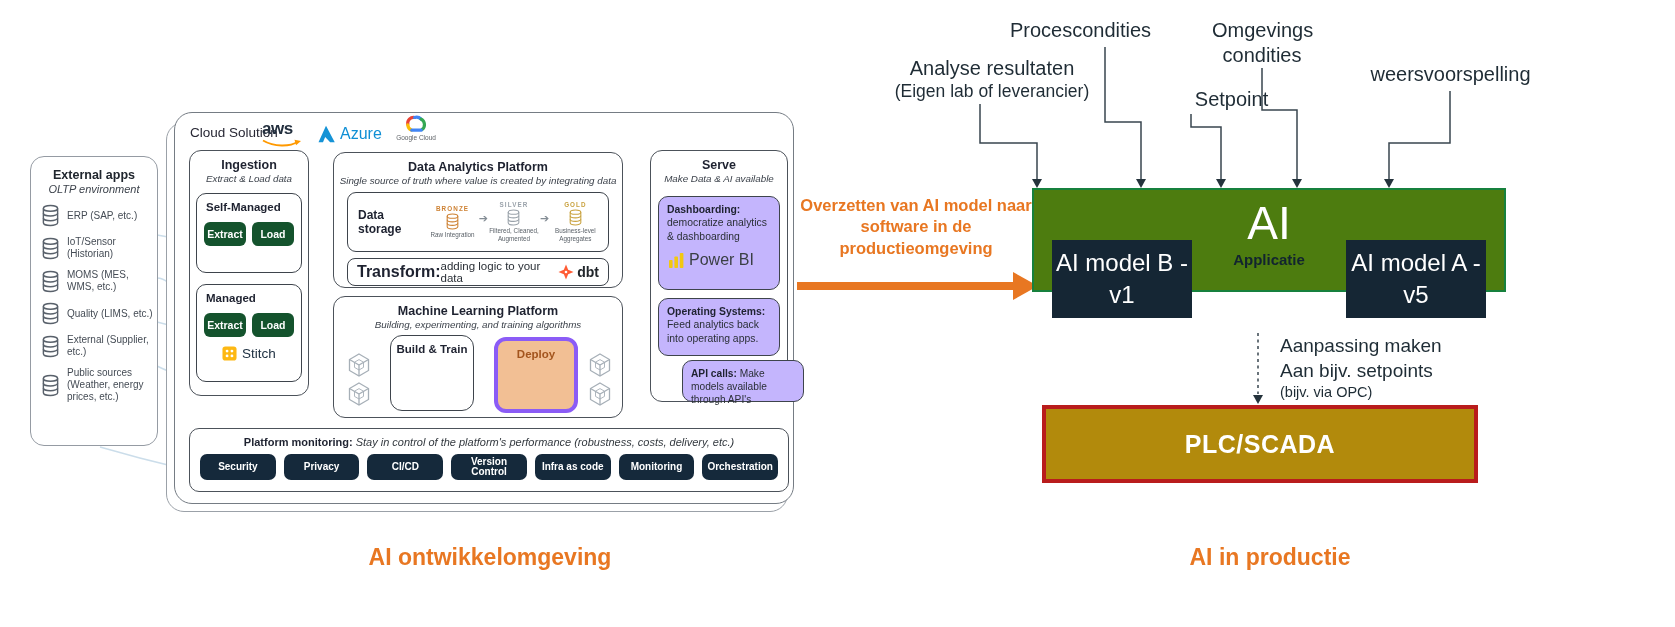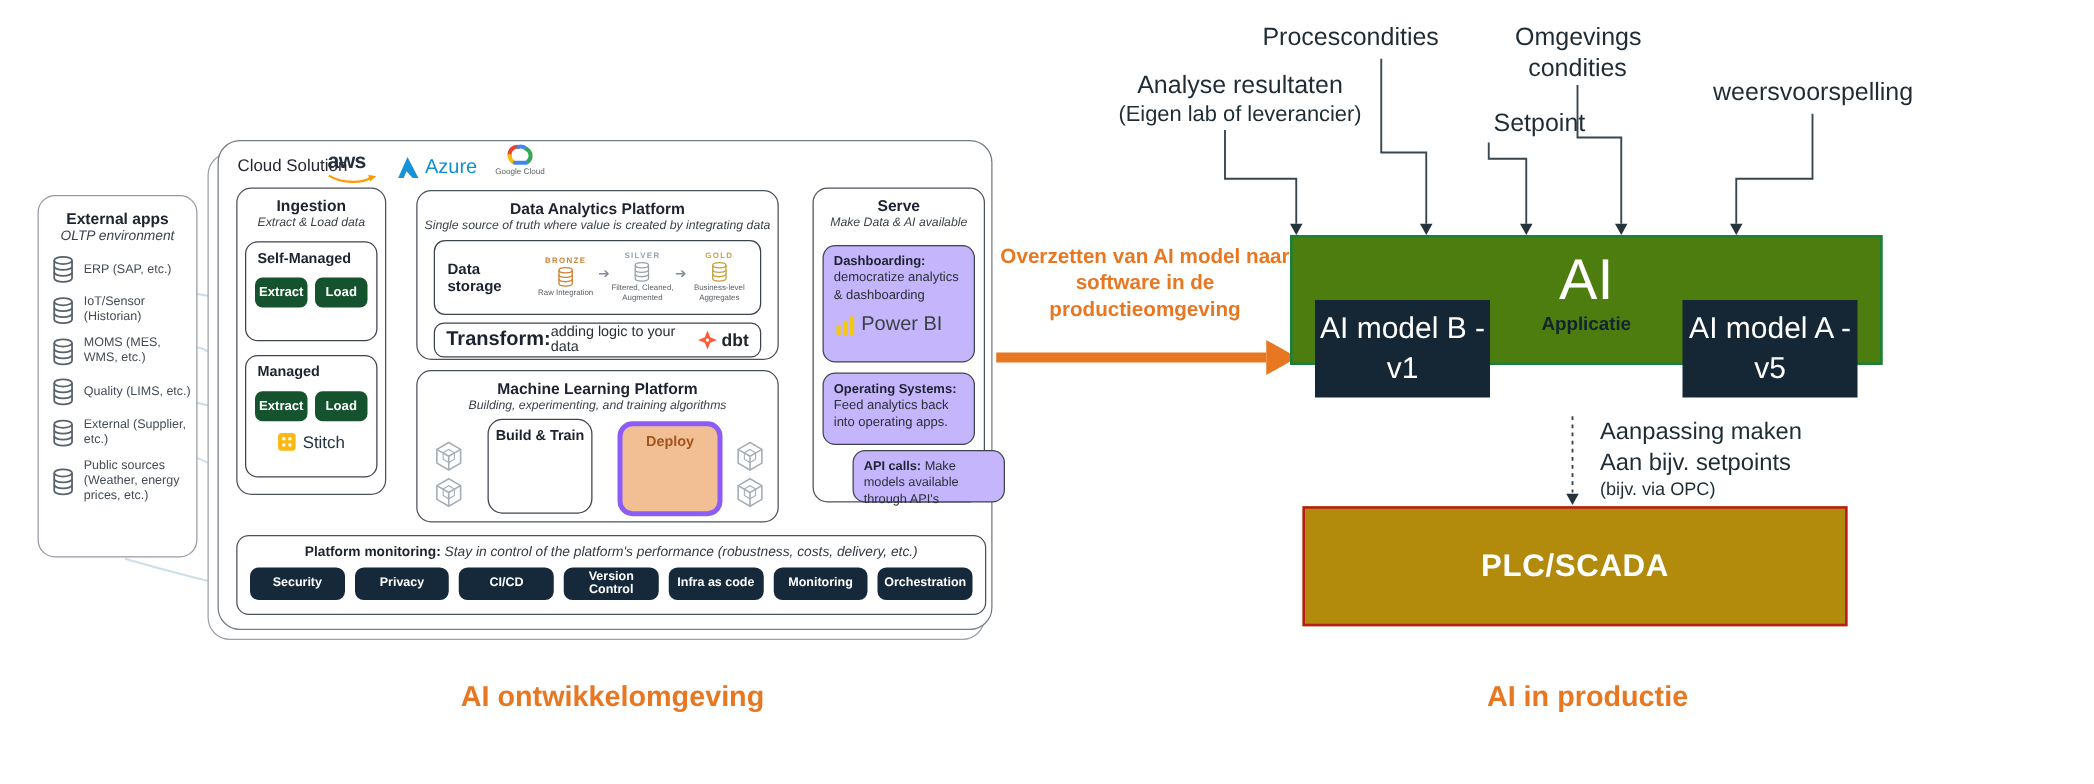--- a/index.html
+++ b/index.html
@@ -93,21 +93,21 @@
   #in-weers{left:1368px;top:62px;width:165px;}
   #green-box{left:1032px;top:188px;width:474px;height:104px;background:#4d7c0f;border:2px solid #17813D;position:absolute;box-sizing:border-box;}
   #ai-center{position:absolute;left:0;right:0;top:8px;text-align:center;}
   #ai-center .big{font-size:46px;color:#fff;line-height:1.1;}
   #ai-center .sub{font-size:15px;color:#12242F;font-weight:600;margin-top:2px;}
   .model-box{position:absolute;top:50px;width:140px;height:78px;background:#152634;color:#fff;font-size:24px;
              display:flex;align-items:center;justify-content:center;text-align:center;line-height:1.35;}
   #model-b{left:18px;} #model-a{right:18px;}
   #adjust-text{left:1280px;top:333px;width:230px;color:#1E2C35;font-size:19px;line-height:1.32;}
   #adjust-text .small{font-size:14.5px;}
-  #gold-box{left:1042px;top:405px;width:436px;height:96px;background:#B28A0C;border:2px solid #b91c1c;position:absolute;box-sizing:border-box;
+  #gold-box{left:1042px;top:405px;width:436px;height:78px;background:#B28A0C;border:4px solid #b91c1c;position:absolute;box-sizing:border-box;
             display:flex;align-items:center;justify-content:center;color:#fff;font-size:25px;font-weight:600;letter-spacing:0.5px;}
   svg{display:block;}
   .overlay{position:absolute;left:0;top:0;pointer-events:none;}
 </style>
 </head>
 <body>
 
 <div id="canvas">
 
   <svg width="0" height="0" style="position:absolute">

